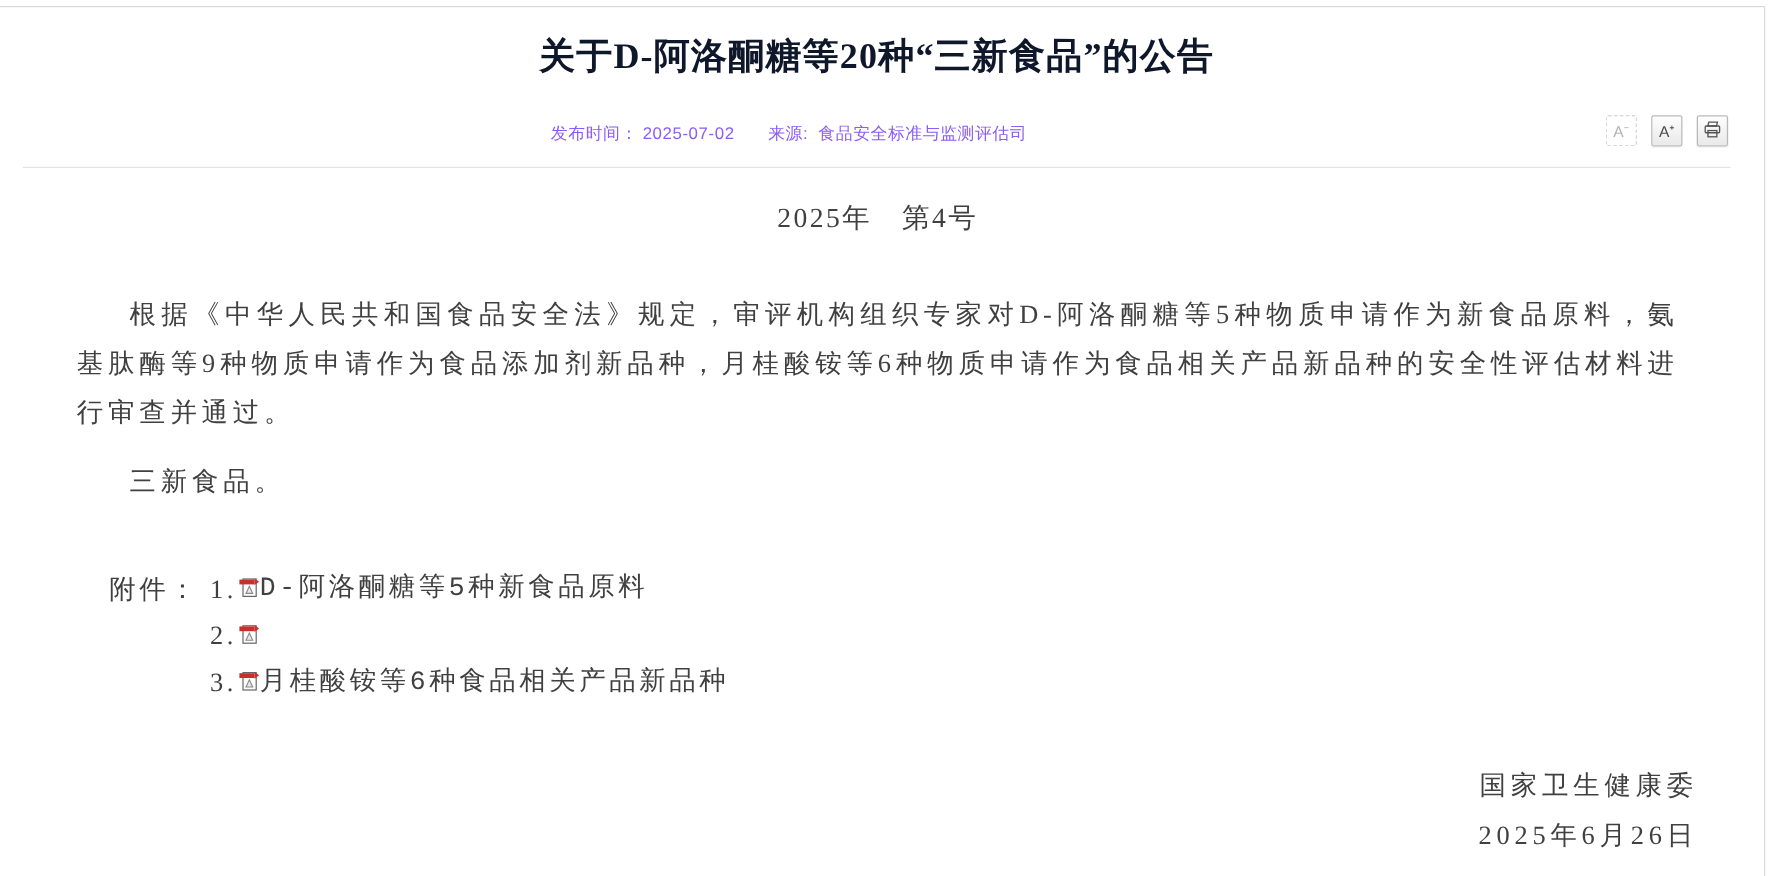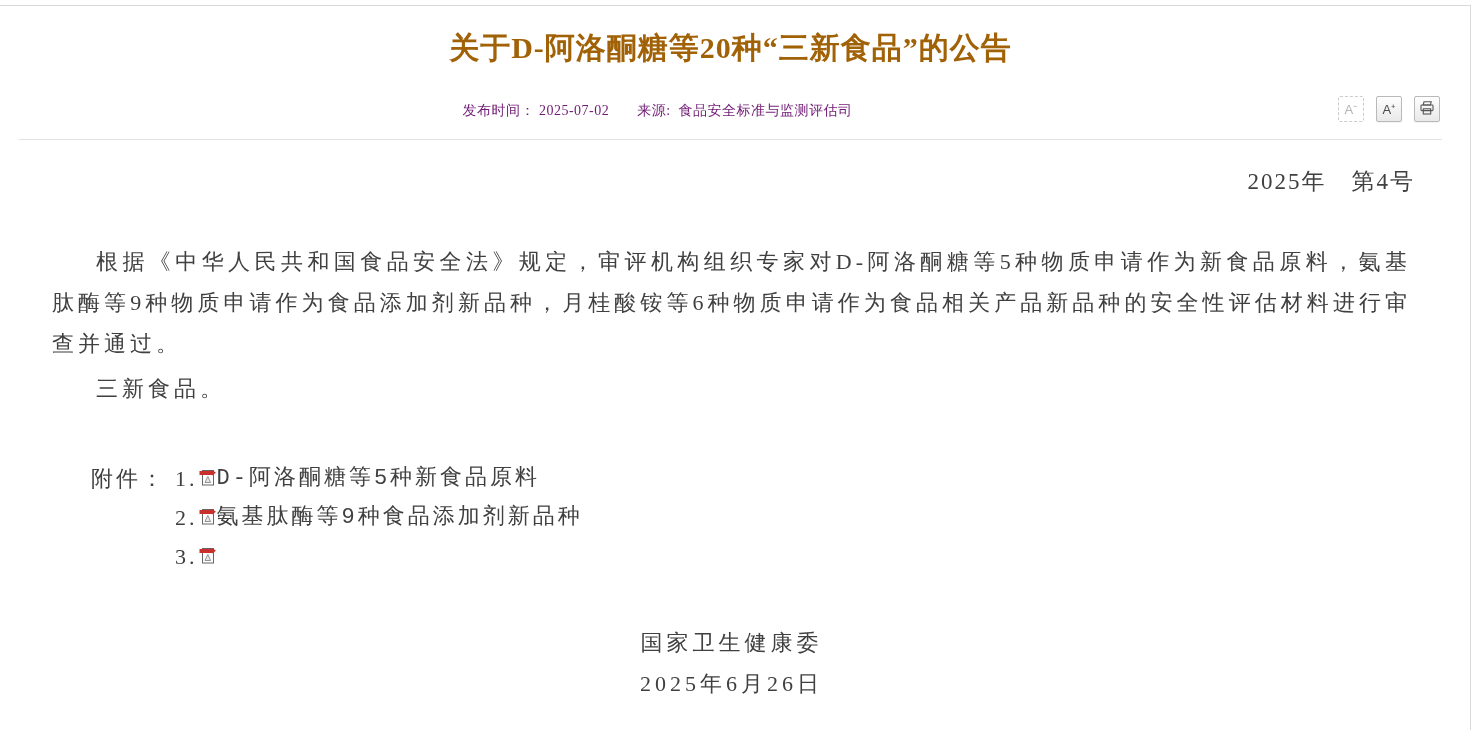--- a/index.html
+++ b/index.html
@@ -21,35 +21,34 @@
   
   .doc-header { padding: 20px 30px 0 30px; }
   .page-title {
     margin: 0;
     text-align: center;
     font-family: "Liberation Serif", "DejaVu Serif", serif;
     font-weight: bold;
     font-size: 30px;
     line-height: 44px;
     letter-spacing: 1px;
-    color: #a16207;
+    color: #0f172a;
   }
   .meta-row {
     position: relative;
     margin-top: 26px;
     height: 30px;
   }
   .meta-text {
     text-align: center;
     padding-right: 146px;
     font-size: 14px;
-    color: #701a75;
+    color: #8b5cf6;
     line-height: 30px;
     letter-spacing: 0.5px;
-    font-family: Liberation Serif, serif;
   }
   .meta-text .src { margin-left: 28px; }
   .meta-text .lbl { margin-right: 4px; }
   .toolbar {
     position: absolute;
     right: 0; top: 0;
     display: flex;
     gap: 12px;
   }
   .tool-btn {
@@ -79,27 +78,27 @@
     margin: 13px 28px 0 28px;
   }
   
   .doc-body {
     padding: 0 55px 0 57px;
     font-family: "Liberation Serif", "DejaVu Serif", serif;
     color: #404040;
   }
   .doc-number {
     margin-top: 26px;
-    text-align: right;
+    text-align: center;
     font-size: 23px;
     letter-spacing: 2px;
   }
   .paragraphs { margin-top: 44px; }
   .paragraphs p {
-    margin: 4px;
+    margin: 16px;
     font-size: 22px;
     line-height: 41px;
     letter-spacing: 4px;
     text-indent: 2em;
     text-align: justify;
   }
   
   .attachments {
     margin-top: 50px;
     padding-left: 43px;
@@ -123,21 +122,21 @@
     font-family: Liberation Mono, monospace;
   }
   
   .signature {
     margin-top: 46px;
     text-align: right;
     font-size: 22px;
     letter-spacing: 4px;
     line-height: 41px;
   }
-  .signature div { margin: 0; text-align: center; }
+  .signature div { margin: 0; }
 </style>
 </head>
 <body>
 
 <div class="page-box">
 
   <div class="doc-header">
     <h1 class="page-title">关于D-阿洛酮糖等20种“三新食品”的公告</h1>
 
     <div class="meta-row">
@@ -191,31 +190,31 @@
       </div>
       <div class="att-row">
         <span class="att-spacer"></span>
           <span class="att-num">2.</span>
           <span class="pdf-icon"><svg width="17" height="19" viewBox="0 0 17 19">
               <rect x="3.5" y="2.5" width="11" height="14.5" fill="#fdfdfd" stroke="#666" stroke-width="1"></rect>
               <rect x="0.5" y="3" width="12.5" height="4" fill="#c9302c"></rect>
               <polygon points="13,2 17,4.8 13,7.6" fill="#c9302c"></polygon>
               <path d="M6 14.5 L8.8 8.5 L11.6 14.5 Z" fill="#e8e8e8" stroke="#888" stroke-width="0.9"></path>
             </svg></span>
-          <a class="att-link">氨基肽酶等9种食品添加剂新品种</a>
       </div>
       <div class="att-row">
         <span class="att-spacer"></span>
           <span class="att-num">3.</span>
           <span class="pdf-icon"><svg width="17" height="19" viewBox="0 0 17 19">
               <rect x="3.5" y="2.5" width="11" height="14.5" fill="#fdfdfd" stroke="#666" stroke-width="1"></rect>
               <rect x="0.5" y="3" width="12.5" height="4" fill="#c9302c"></rect>
               <polygon points="13,2 17,4.8 13,7.6" fill="#c9302c"></polygon>
               <path d="M6 14.5 L8.8 8.5 L11.6 14.5 Z" fill="#e8e8e8" stroke="#888" stroke-width="0.9"></path>
             </svg></span>
+          <a class="att-link">月桂酸铵等6种食品相关产品新品种</a>
       </div>
     </div>
 
     <div class="signature">
       <div>国家卫生健康委</div>
       <div>2025年6月26日</div>
     </div>
 
   </div>
 </div>

